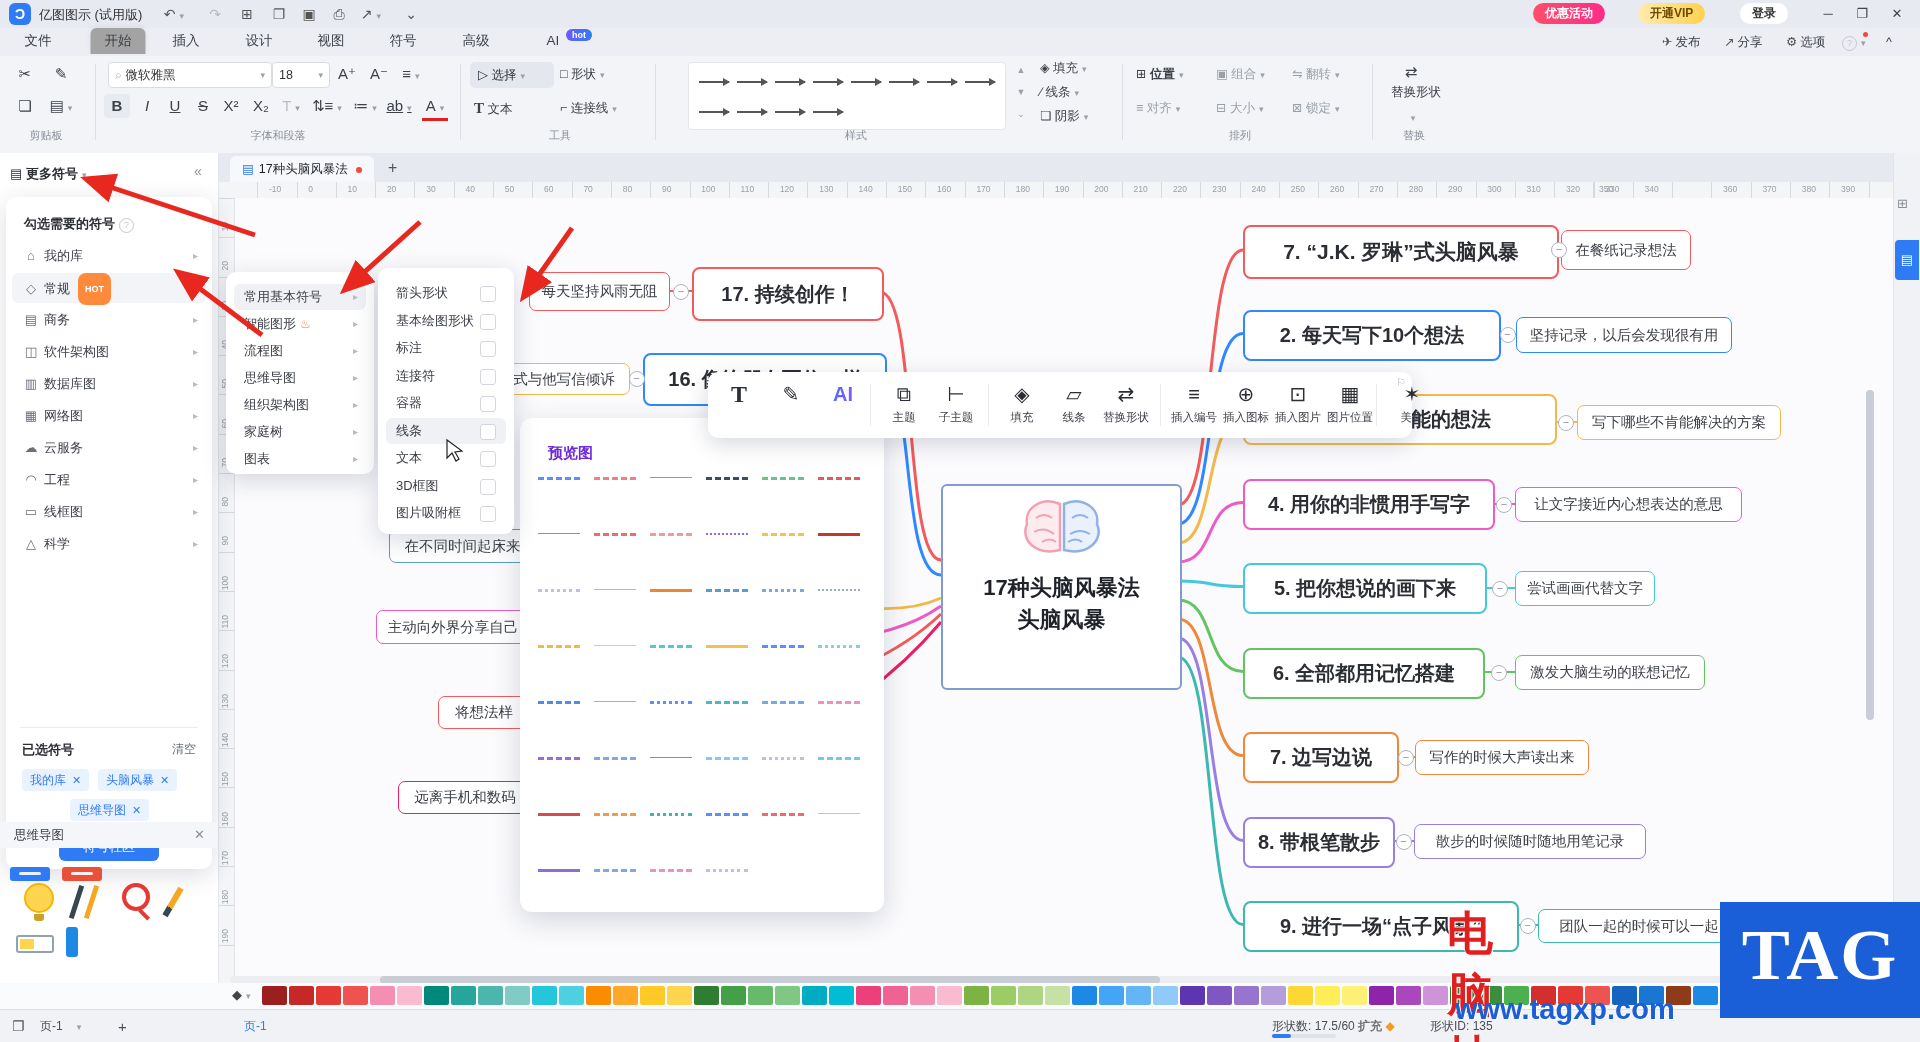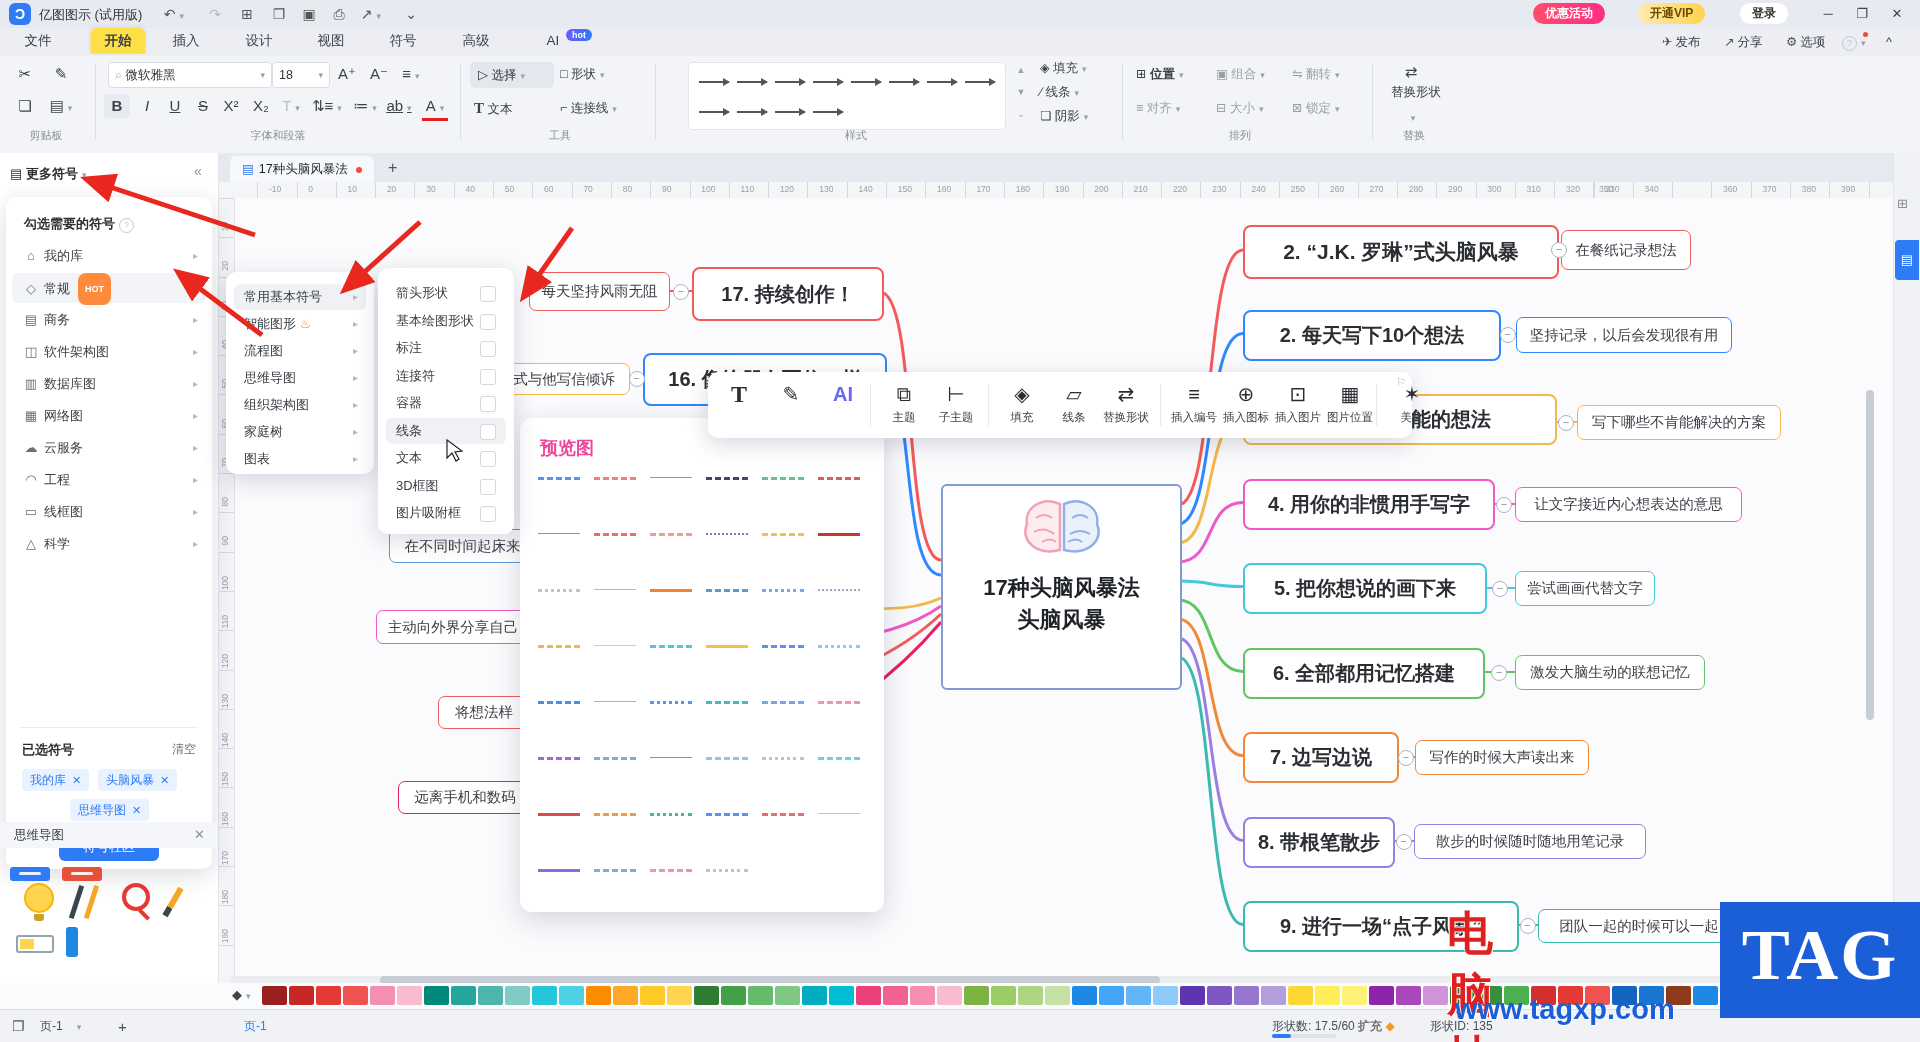--- a/index.html
+++ b/index.html
@@ -11,21 +11,21 @@
   #app-title{position:absolute;left:39px;top:6px;font-size:13px;color:#333;}
   .tb-ic{position:absolute;top:4px;width:22px;height:20px;text-align:center;line-height:20px;color:#555;font-size:14px;cursor:default;}
   .pill{position:absolute;top:3px;height:21px;border-radius:11px;line-height:21px;font-size:12px;padding:0 12px;font-weight:bold;}
   #pill-promo{left:1533px;background:linear-gradient(90deg,#ff4d6a,#ff2d88);color:#fff;}
   #pill-vip{left:1638px;background:linear-gradient(90deg,#ffeab0,#ffd34e);color:#6e4a00;}
   #pill-login{left:1740px;background:#fff;color:#333;}
   .winbtn{position:absolute;top:2px;width:26px;height:24px;text-align:center;line-height:24px;color:#444;font-size:13px;}
   
   #menubar{position:absolute;left:0;top:28px;width:1920px;height:28px;}
   .menu-tab{position:absolute;top:0;height:26px;line-height:26px;padding:0 14px;font-size:13.5px;color:#3c4048;transform:translateX(-50%);}
-  .menu-tab.active{background:#fde047;border-radius:6px 6px 0 0;font-weight:bold;box-shadow:0 -2px 5px rgba(0,0,0,.05);}
+  .menu-tab.active{background:#a3a3a3;border-radius:6px 6px 0 0;font-weight:normal;box-shadow:0 -2px 5px rgba(0,0,0,.05);}
   .hotbadge{position:absolute;left:566px;top:1px;background:linear-gradient(90deg,#6b5cff,#2f7bf5);color:#fff;font-size:9px;border-radius:8px;padding:1px 6px;font-weight:bold;}
   .mb-right{position:absolute;top:3px;height:22px;line-height:22px;color:#3c4048;font-size:12.5px;}
   .mb-right .ic{margin-right:3px;color:#555;}
   #help-dot{position:absolute;left:1863px;top:4px;width:5px;height:5px;border-radius:50%;background:#f04b3a;}
   
   #ribbon{position:absolute;left:0;top:56px;width:1920px;height:97px;background:#f3f4f8;border-bottom:1px solid #dfe2e9;}
   .rb-sep{position:absolute;top:8px;width:1px;height:76px;background:#dcdfe6;}
   .rb-label{position:absolute;top:72px;font-size:11px;color:#8a8f99;transform:translateX(-50%);}
   .rb-ic{position:absolute;width:26px;height:24px;text-align:center;line-height:24px;font-size:15px;color:#3d4148;}
   .rb-txtbtn{position:absolute;height:24px;line-height:24px;font-size:12.5px;color:#3d4148;}
@@ -76,21 +76,21 @@
   .mini-pill i{display:block;margin:5px auto;width:22px;height:3px;background:rgba(255,255,255,.9);border-radius:2px;}
   
   .popmenu{position:absolute;background:#fff;border-radius:10px;box-shadow:0 6px 24px rgba(30,40,70,.18);z-index:70;}
   .pm-item{position:absolute;left:8px;height:26px;line-height:26px;font-size:13px;color:#3b3f46;border-radius:6px;padding-left:10px;}
   .pm-item .pm-arrow{position:absolute;right:8px;color:#b6bac2;font-size:10px;}
   .pm-item.hl{background:#f0f1f5;}
   .pm-check{position:absolute;right:10px;top:6px;width:14px;height:14px;border:1px solid #d4d7de;border-radius:3px;background:#fff;}
   .flame{color:#ff6a2b;font-size:12px;margin-left:4px;}
   
   #preview{position:absolute;left:520px;top:418px;width:364px;height:494px;background:#fff;border-radius:12px;box-shadow:0 8px 28px rgba(30,40,70,.18);z-index:50;}
-  #preview h4{margin:0;position:absolute;left:20px;top:18px;font-size:18px;color:#ec4899;}
+  #preview h4{margin:8px;position:absolute;left:20px;top:18px;font-size:15px;color:#6d28d9;}
   .pline{position:absolute;width:42px;height:0;}
   
   #floatbar{position:absolute;left:708px;top:372px;width:704px;height:66px;background:#fff;border-radius:10px;box-shadow:0 6px 22px rgba(30,40,70,.18);z-index:60;}
   .fb-btn{position:absolute;top:6px;width:54px;height:54px;text-align:center;color:#2b2e33;}
   .fb-btn .fi{display:block;font-size:20px;height:30px;line-height:32px;}
   .fb-btn .fl{display:block;font-size:11.5px;color:#3b3f46;margin-top:2px;}
   .fb-sep{position:absolute;top:12px;width:1px;height:42px;background:#e8eaee;}
   #fb-pin{position:absolute;right:6px;top:4px;color:#b6bac2;font-size:11px;}
   .ai-grad{font-weight:bold;background:linear-gradient(90deg,#2f7bf5,#a44df0);-webkit-background-clip:text;background-clip:text;color:#6b5cff;-webkit-text-fill-color:transparent;}
   
@@ -327,21 +327,21 @@
       <path d="M1178,657 C1216,657 1204,924.5 1243,924.5" stroke="#3bb8b0" stroke-width="3" fill="none"></path>
       <path d="M941,560 C903,560 918,292 880,292" stroke="#f25b5b" stroke-width="3" fill="none"></path>
       <path d="M941,575 C900,575 915,377 883,377" stroke="#2f88ff" stroke-width="3" fill="none"></path>
       <path d="M941,598 C850,640 700,545 535,545" stroke="#f2b84b" stroke-width="3" fill="none"></path>
       <path d="M941,606 C850,670 700,626 535,626" stroke="#ee5bc8" stroke-width="3" fill="none"></path>
       <path d="M941,614 C850,700 700,711 535,711" stroke="#f25b5b" stroke-width="3" fill="none"></path>
       <path d="M941,622 C850,730 700,796 535,796" stroke="#e91e63" stroke-width="3" fill="none"></path>
     </svg>
 
   <div id="nodes">
-      <div class="mm-node" style="left: 1243px; top: 225px; width: 312px; height: 50px; border: 2.5px solid rgb(242, 91, 91); font-size: 21px;">2. “J.K. 罗琳”式头脑风暴</div>
+      <div class="mm-node" style="left: 1243px; top: 225px; width: 312px; height: 50px; border: 2.5px solid rgb(242, 91, 91); font-size: 21px;">7. “J.K. 罗琳”式头脑风暴</div>
       <div class="mm-sub" style="left: 1561px; top: 230px; width: 128px; height: 38px; border: 1.8px solid rgb(242, 91, 91);">在餐纸记录想法</div>
       <div class="mm-link" style="left: 1555px; top: 248px; width: 6px; background: rgb(242, 91, 91);"></div>
       <div class="mm-dot" style="left: 1551px; top: 242px;">−</div>
       <div class="mm-node" style="left: 1243px; top: 310px; width: 254px; height: 47px; border: 2.5px solid rgb(47, 136, 255); font-size: 20px;">2. 每天写下10个想法</div>
       <div class="mm-sub" style="left: 1516px; top: 317px; width: 214px; height: 34px; border: 1.8px solid rgb(47, 136, 255);">坚持记录，以后会发现很有用</div>
       <div class="mm-link" style="left: 1497px; top: 333px; width: 19px; background: rgb(47, 136, 255);"></div>
       <div class="mm-dot" style="left: 1499.5px; top: 327px;">−</div>
       <div class="mm-node" style="left: 1243px; top: 394px; width: 310px; height: 47px; border: 2.5px solid rgb(242, 184, 75); font-size: 20px;">3. 写下不可能的想法</div>
       <div class="mm-sub" style="left: 1577px; top: 405px; width: 202px; height: 33px; border: 1.8px solid rgb(242, 184, 75);">写下哪些不肯能解决的方案</div>
       <div class="mm-link" style="left: 1553px; top: 420.5px; width: 24px; background: rgb(242, 184, 75);"></div>

